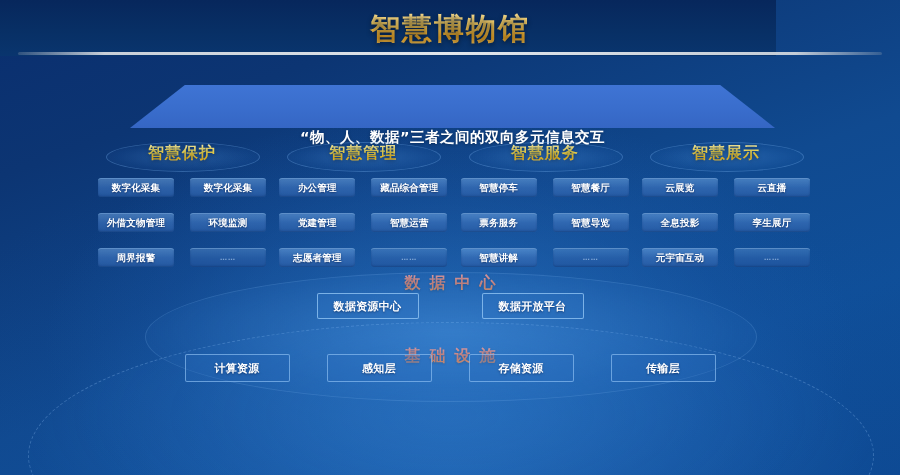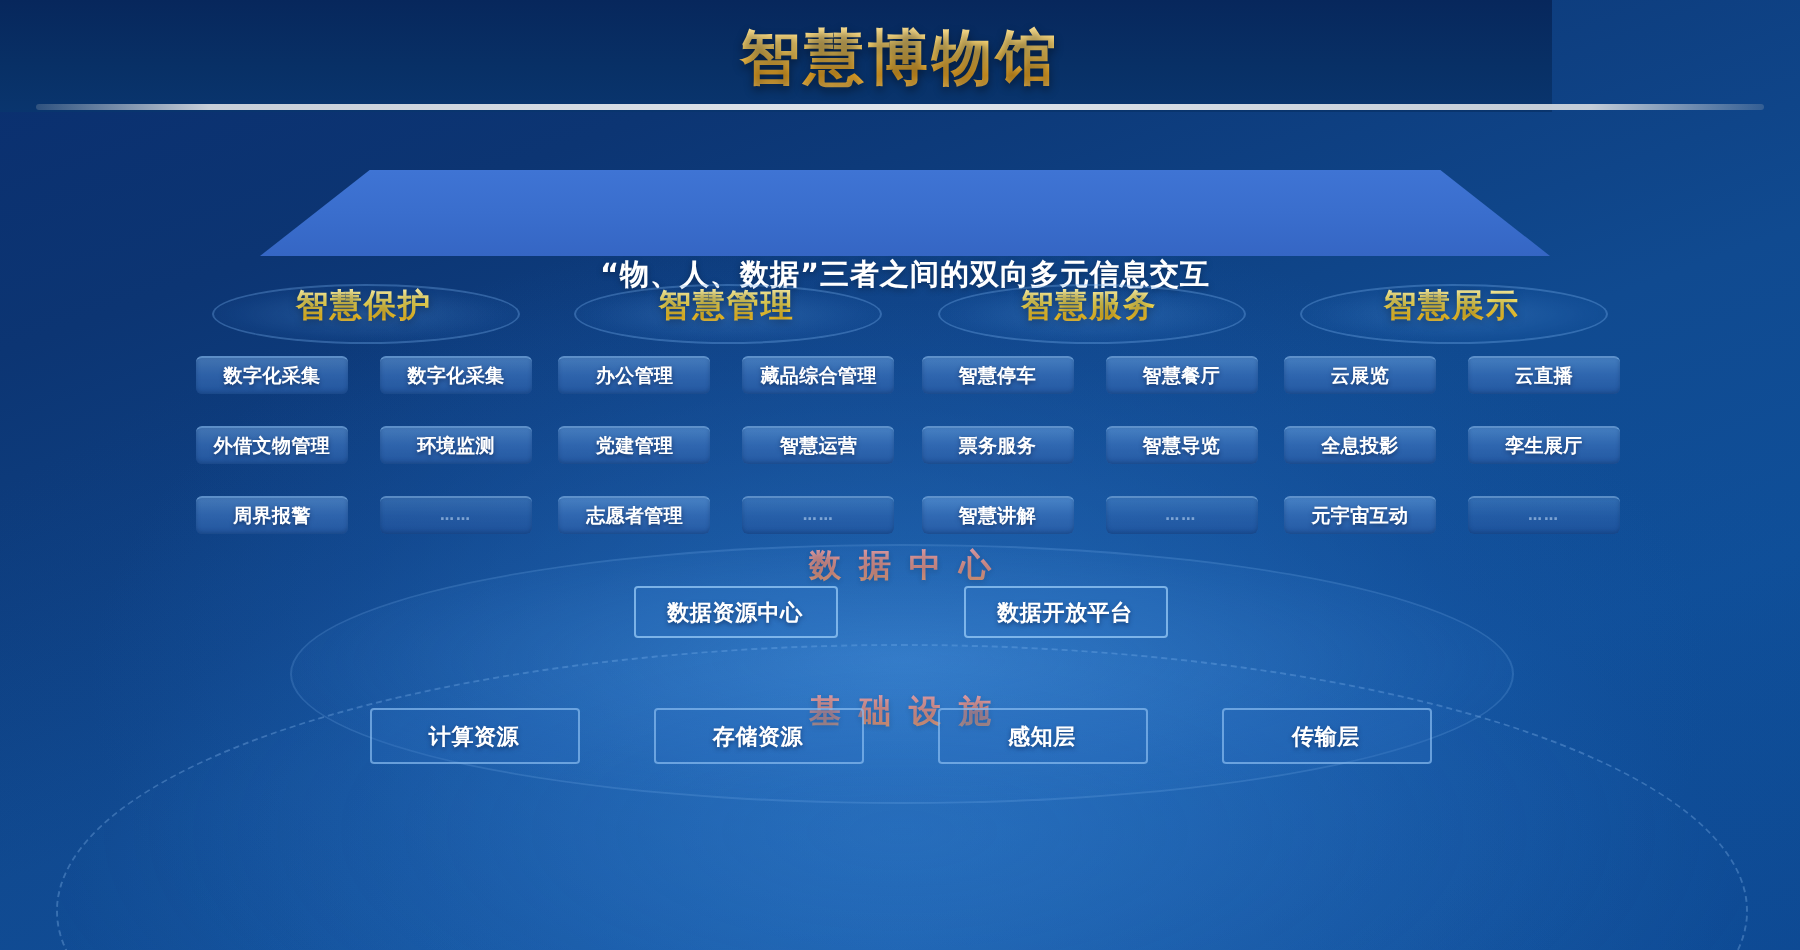--- a/index.html
+++ b/index.html
@@ -315,18 +315,18 @@
 
   <div class="sec-label dc">数据中心</div>
   <div class="dc-row">
     <div class="dc-box">数据资源中心</div>
     <div class="dc-box">数据开放平台</div>
   </div>
 
   <div class="sec-label infra">基础设施</div>
   <div class="infra-row">
     <div class="infra-box">计算资源</div>
+    <div class="infra-box">感知层</div>
     <div class="infra-box">存储资源</div>
-    <div class="infra-box">感知层</div>
     <div class="infra-box">传输层</div>
   </div>
 
 </div>
 
 </body></html>

